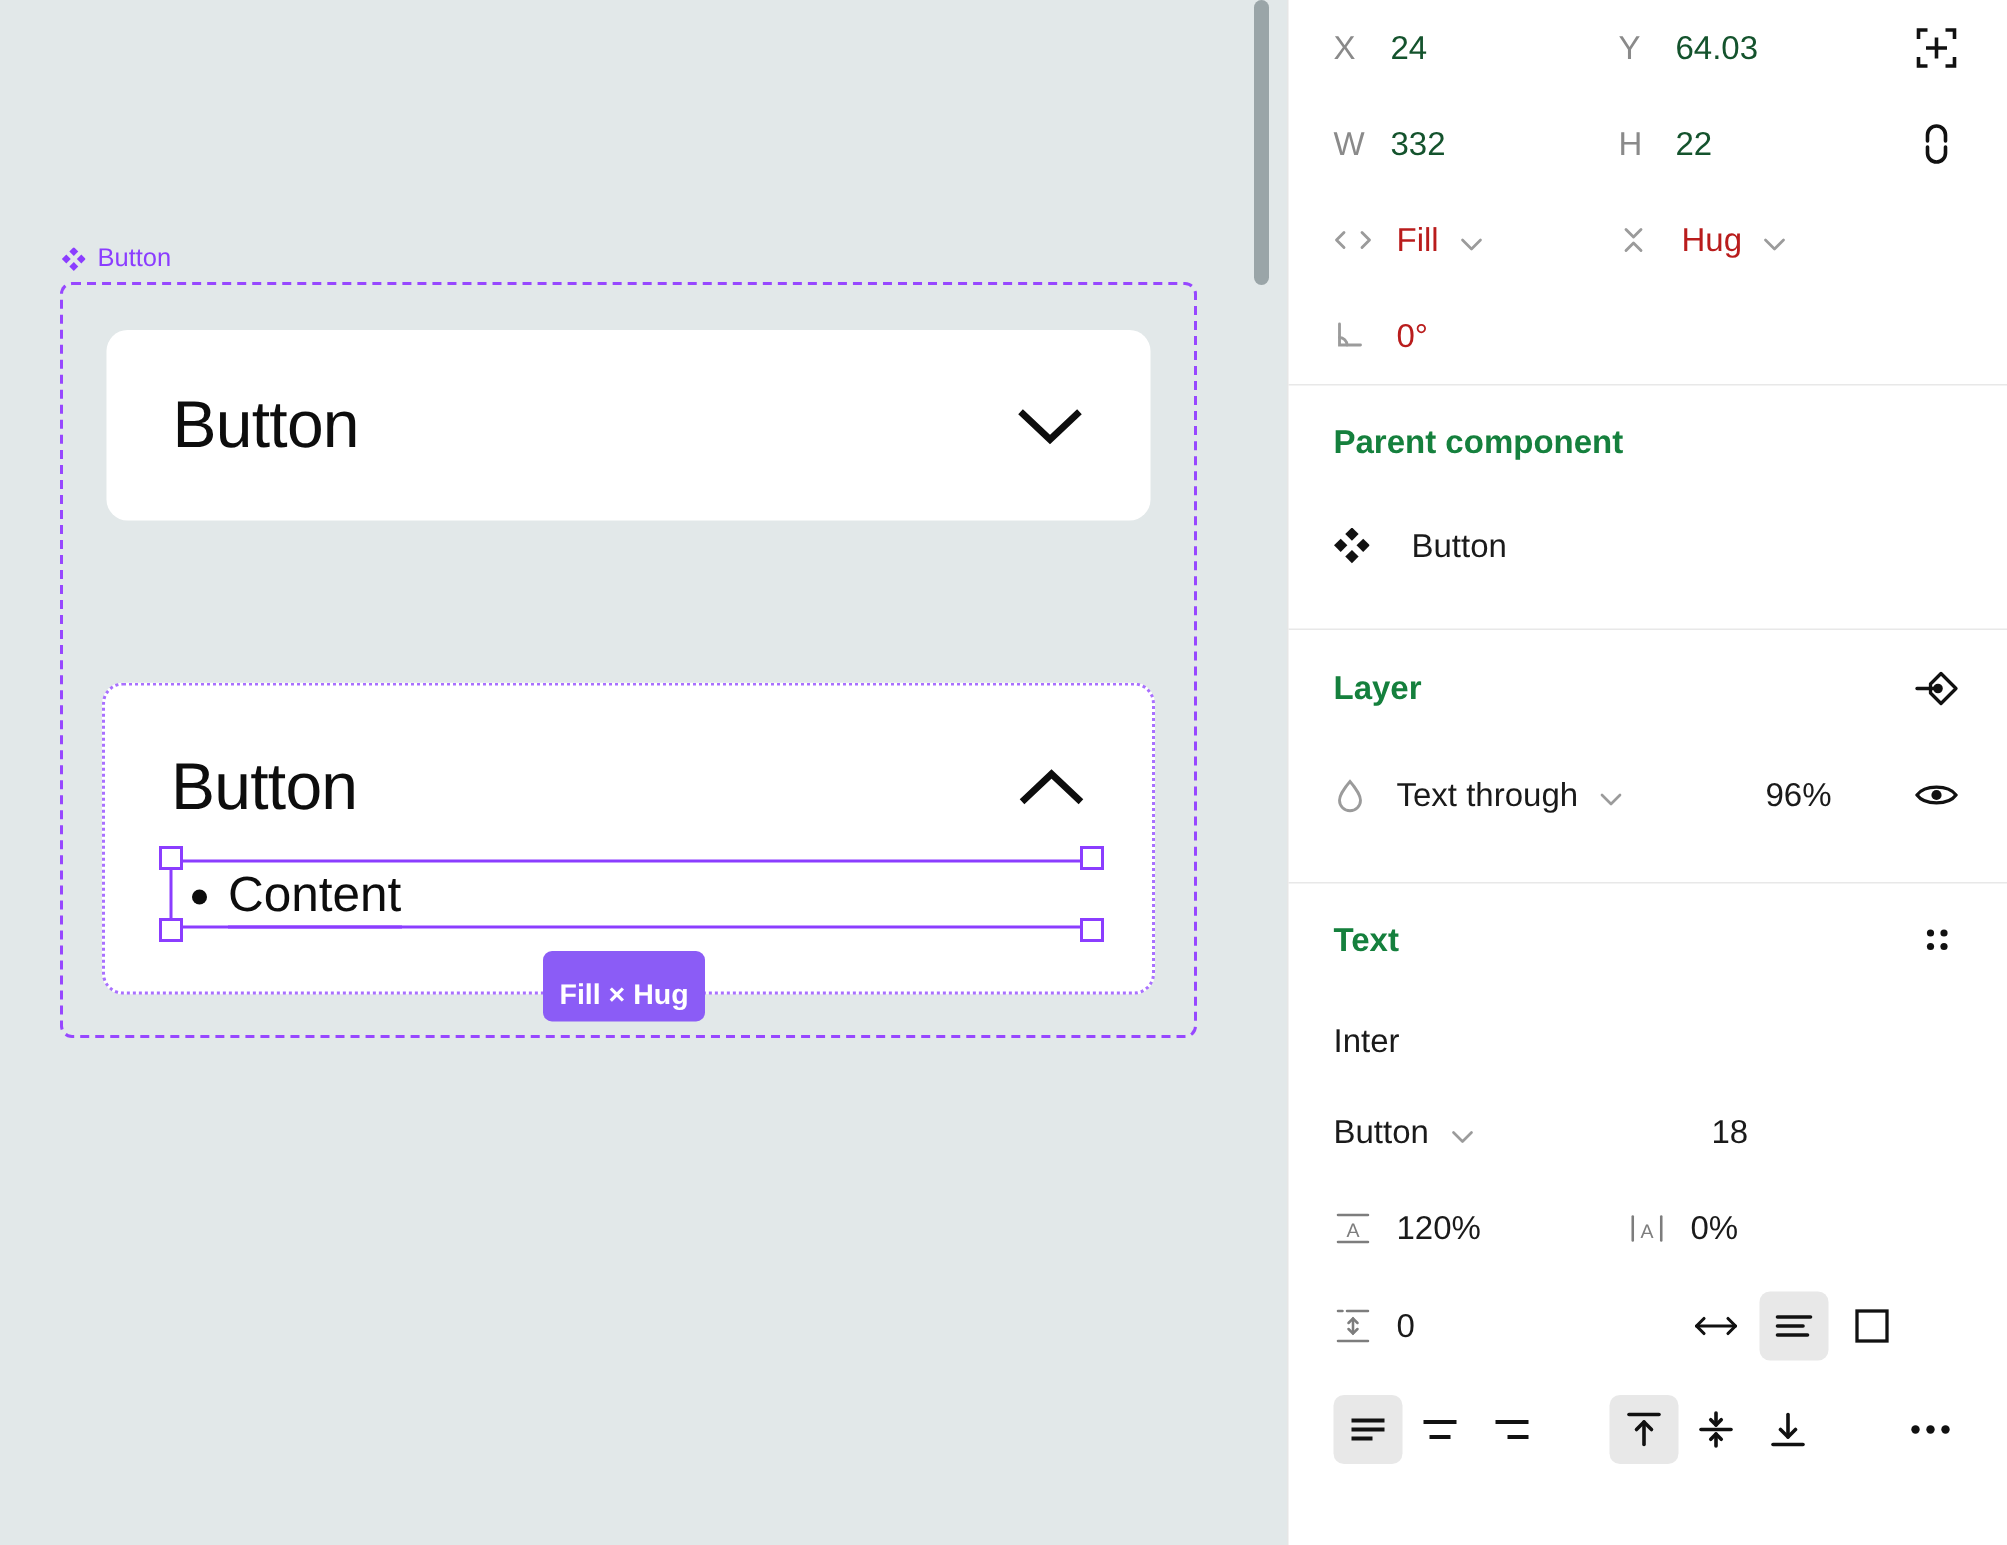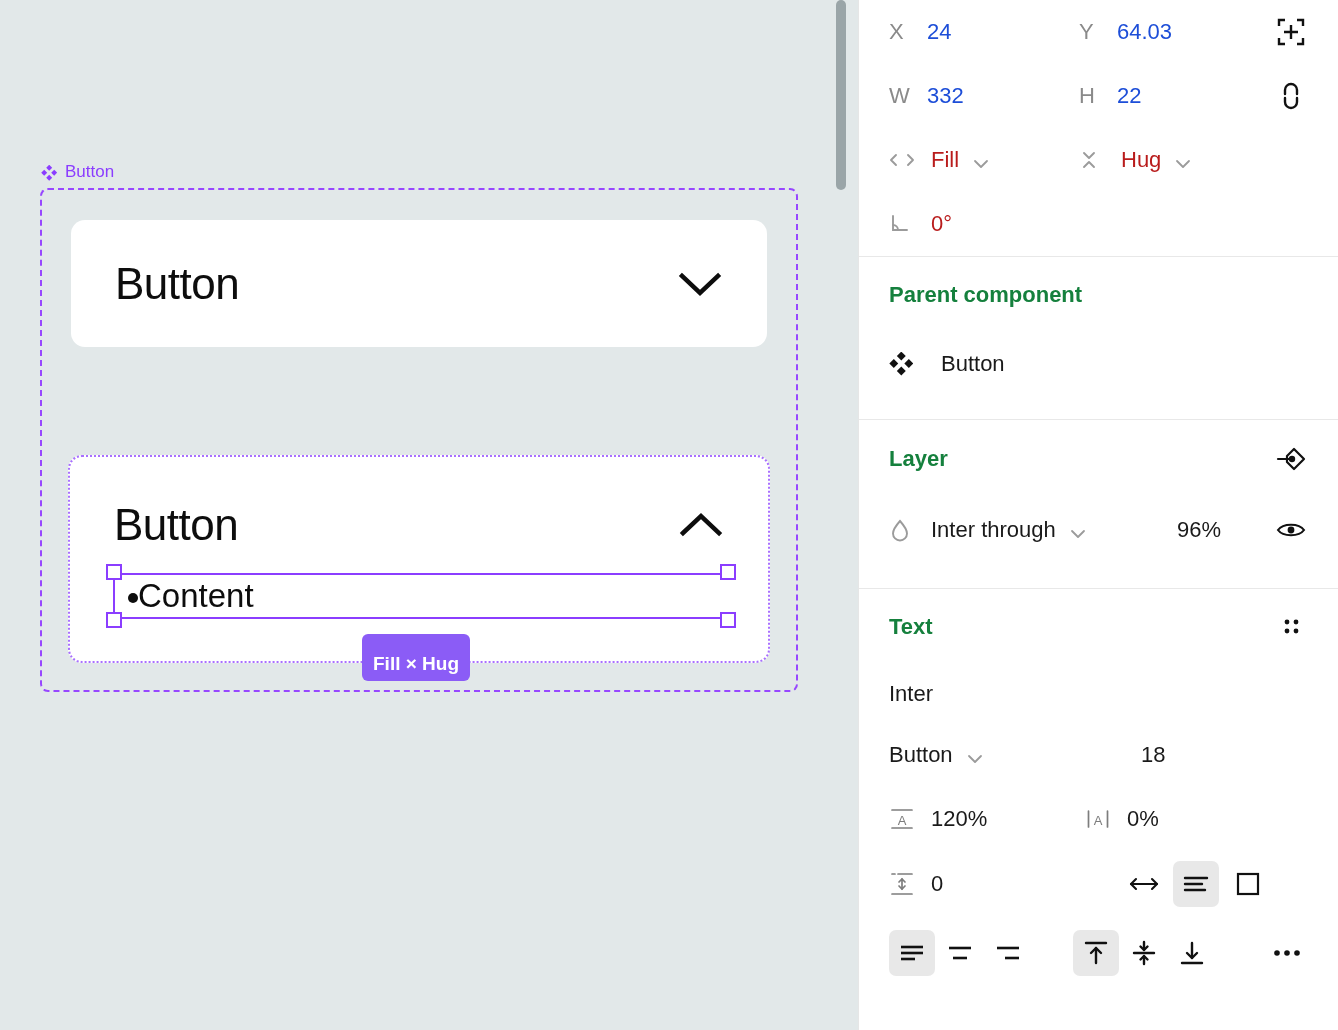--- a/index.html
+++ b/index.html
@@ -96,21 +96,21 @@
   .h-br { right: -8px; bottom: -9px; }
   .caret {
     position: absolute;
     left: -1px; top: 2px;
     width: 2px; height: 42px;
     background: #8b3dff;
   }
   .content-text {
     position: absolute;
     left: 14px; top: 3px;
-    display: flex; align-items: center; gap: 0;
+    display: flex; align-items: center; gap: 14px;
     font-size: 33px;
     color: #0d0d0d;
     line-height: 40px;
   }
   .bullet {
     width: 10px; height: 10px;
     border-radius: 50%;
     background: #0d0d0d;
     flex: 0 0 auto;
   }
@@ -170,21 +170,21 @@
     width: 190px;
   }
   .flabel {
     font-size: 22px;
     color: #8a8a8a;
     width: 24px;
     flex: 0 0 auto;
   }
   .fvalue {
     font-size: 22px;
-    color: #1d4ed8;
+    color: #14532d;
   }
   .fvalue.dark { color: #b91c1c; }
   .icoslot {
     width: 28px; flex: 0 0 auto;
     display: flex; align-items: center; justify-content: flex-start;
   }
   .righticon {
     margin-left: auto;
     display: flex; align-items: center; justify-content: center;
     width: 34px; height: 34px;
@@ -421,21 +421,21 @@
           </svg>
         </span>
       </div>
       <div class="row" style="height:64px;">
         <div class="field" style="width:250px;">
           <span class="icoslot">
             <svg width="22" height="24" viewBox="0 0 22 24">
               <path d="M11 3 C11 3 4 11 4 15.5 A7 7 0 0 0 18 15.5 C18 11 11 3 11 3 Z" fill="none" stroke="#9b9b9b" stroke-width="1.9"></path>
             </svg>
           </span>
-          <span class="plain-text">Inter through</span>
+          <span class="plain-text">Text through</span>
           <span class="chev-sm">
             <svg width="16" height="10" viewBox="0 0 16 10">
                 <path d="M2 2 L8 8 L14 2" fill="none" stroke="#9b9b9b" stroke-width="1.8" stroke-linecap="round" stroke-linejoin="round"></path>
               </svg>
           </span>
         </div>
         <span class="val-num" style="margin-left:38px;">96%</span>
         <span class="righticon">
           <svg width="30" height="22" viewBox="0 0 30 22">
             <path d="M2 11 C7 4 23 4 28 11 C23 18 7 18 2 11 Z" fill="none" stroke="#111" stroke-width="2.1"></path>

